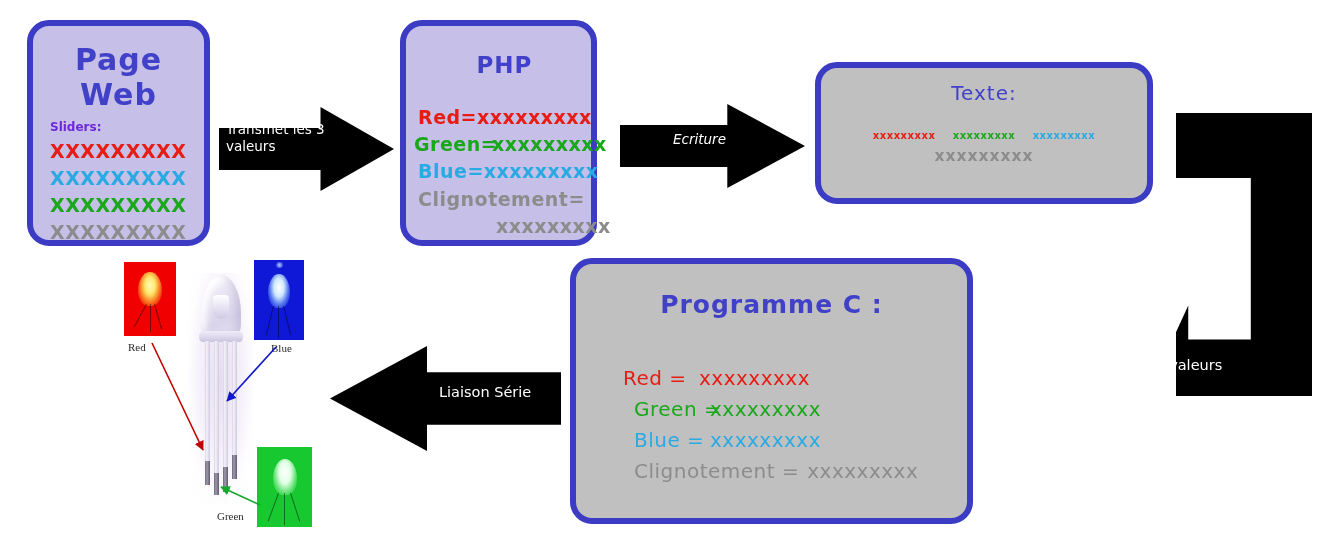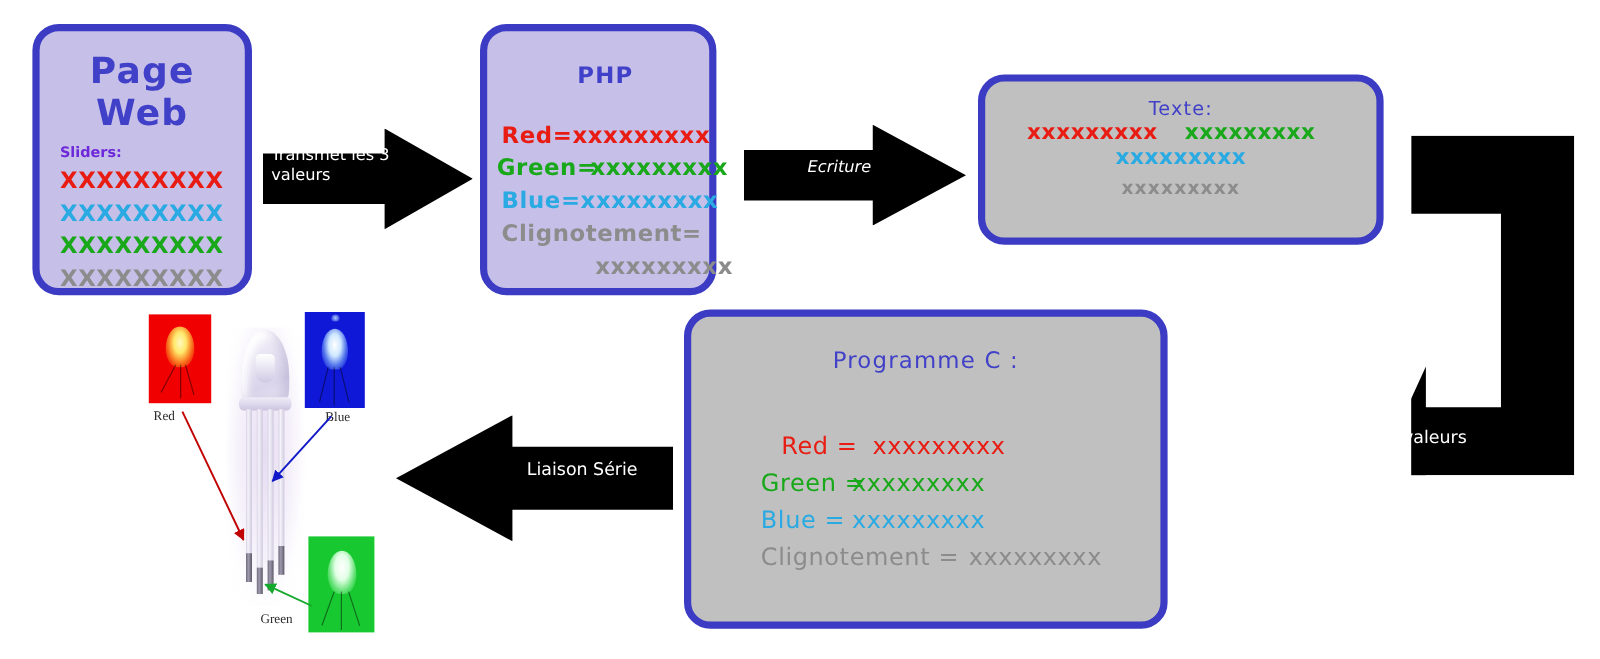--- a/index.html
+++ b/index.html
@@ -29,23 +29,23 @@
   .box.lavender { background: #c6bfe8; }
   .box.gray     { background: #c0c0c0; }
 
   
   .title {
     color: #4040c8;
     font-weight: bold;
     letter-spacing: 1px;
   }
   .title-big   { font-size: 30px; }
-  .title-mid   { font-size: 19px; margin-left: 12px; }
-  .title-small { font-size: 16px; font-weight: normal; }
-  .title-prog  { font-size: 19px; font-weight: normal; }
+  .title-mid   { font-size: 23px; margin-left: 12px; }
+  .title-small { font-size: 20px; font-weight: normal; }
+  .title-prog  { font-size: 25px; font-weight: bold; }
 
   .subtitle {
     color: #6d28d9;
     font-weight: bold;
     font-size: 12px;
   }
 
   .xline {
     font-weight: bold;
     letter-spacing: 0.5px;
@@ -189,37 +189,37 @@
     </div>
     <div class="xline c-gray" style="text-align:left; margin-left:12px; font-size:19px; line-height:29px;">Clignotement=</div>
     <div class="xline c-gray" style="text-align:left; margin-left:90px; font-size:19px; line-height:24px;">xxxxxxxxx</div>
   </div>
 
   <div class="arrow arrow-right" style="left:620px; top:104px; width:185px; height:84px;"></div>
   <div class="arrow-label" style="left:673px; top:131px; width:110px;font-style:italic;">Ecriture</div>
 
   <div class="box gray" style="left:815px; top:62px; width:338px; height:142px;">
     <div class="title title-small" style="margin-top:13px;">Texte:</div>
-    <div style="font-size:18px; letter-spacing:1px;">
+    <div style="margin-top:25px; font-size:10px; letter-spacing:1px;">
       <span class="xline c-red">xxxxxxxxx</span>
       <span style="display:inline-block; width:9px;"></span>
       <span class="xline c-green">xxxxxxxxx</span>
       <span style="display:inline-block; width:9px;"></span>
       <span class="xline c-blue">xxxxxxxxx</span>
     </div>
     <div class="xline c-gray" style="margin-top:6px; font-size:15.5px; letter-spacing:1px;">xxxxxxxxx</div>
   </div>
 
   <div class="arrow arrow-elbow" style="left:1176px; top:113px; width:136px; height:283px;"></div>
   <div class="arrow-label sz14" style="left:1038px; top:357px; width:250px;">Récupération des valeurs envoyées</div>
 
   <div class="box gray" style="left:570px; top:258px; width:403px; height:266px;">
     <div class="title title-prog" style="margin-top:26px;">Programme C :</div>
 
-    <div style="display:flex; margin:44px 0 0 75px; font-size:20px; line-height:31px;">
+    <div style="display:flex; margin:44px 0 0 47px; font-size:20px; line-height:31px;">
       <span class="xline c-red" style="width:76px; text-align:left; font-weight:normal;">Red =</span>
       <span class="xline c-red" style="font-weight:normal;">xxxxxxxxx</span>
     </div>
     <div style="display:flex; margin-left:58px; font-size:20px; line-height:31px;">
       <span class="xline c-green" style="width:76px; text-align:left; font-weight:normal;">Green =</span>
       <span class="xline c-green" style="font-weight:normal;">xxxxxxxxx</span>
     </div>
     <div style="display:flex; margin-left:58px; font-size:20px; line-height:31px;">
       <span class="xline c-blue" style="width:76px; text-align:left; font-weight:normal;">Blue =</span>
       <span class="xline c-blue" style="font-weight:normal;">xxxxxxxxx</span>

